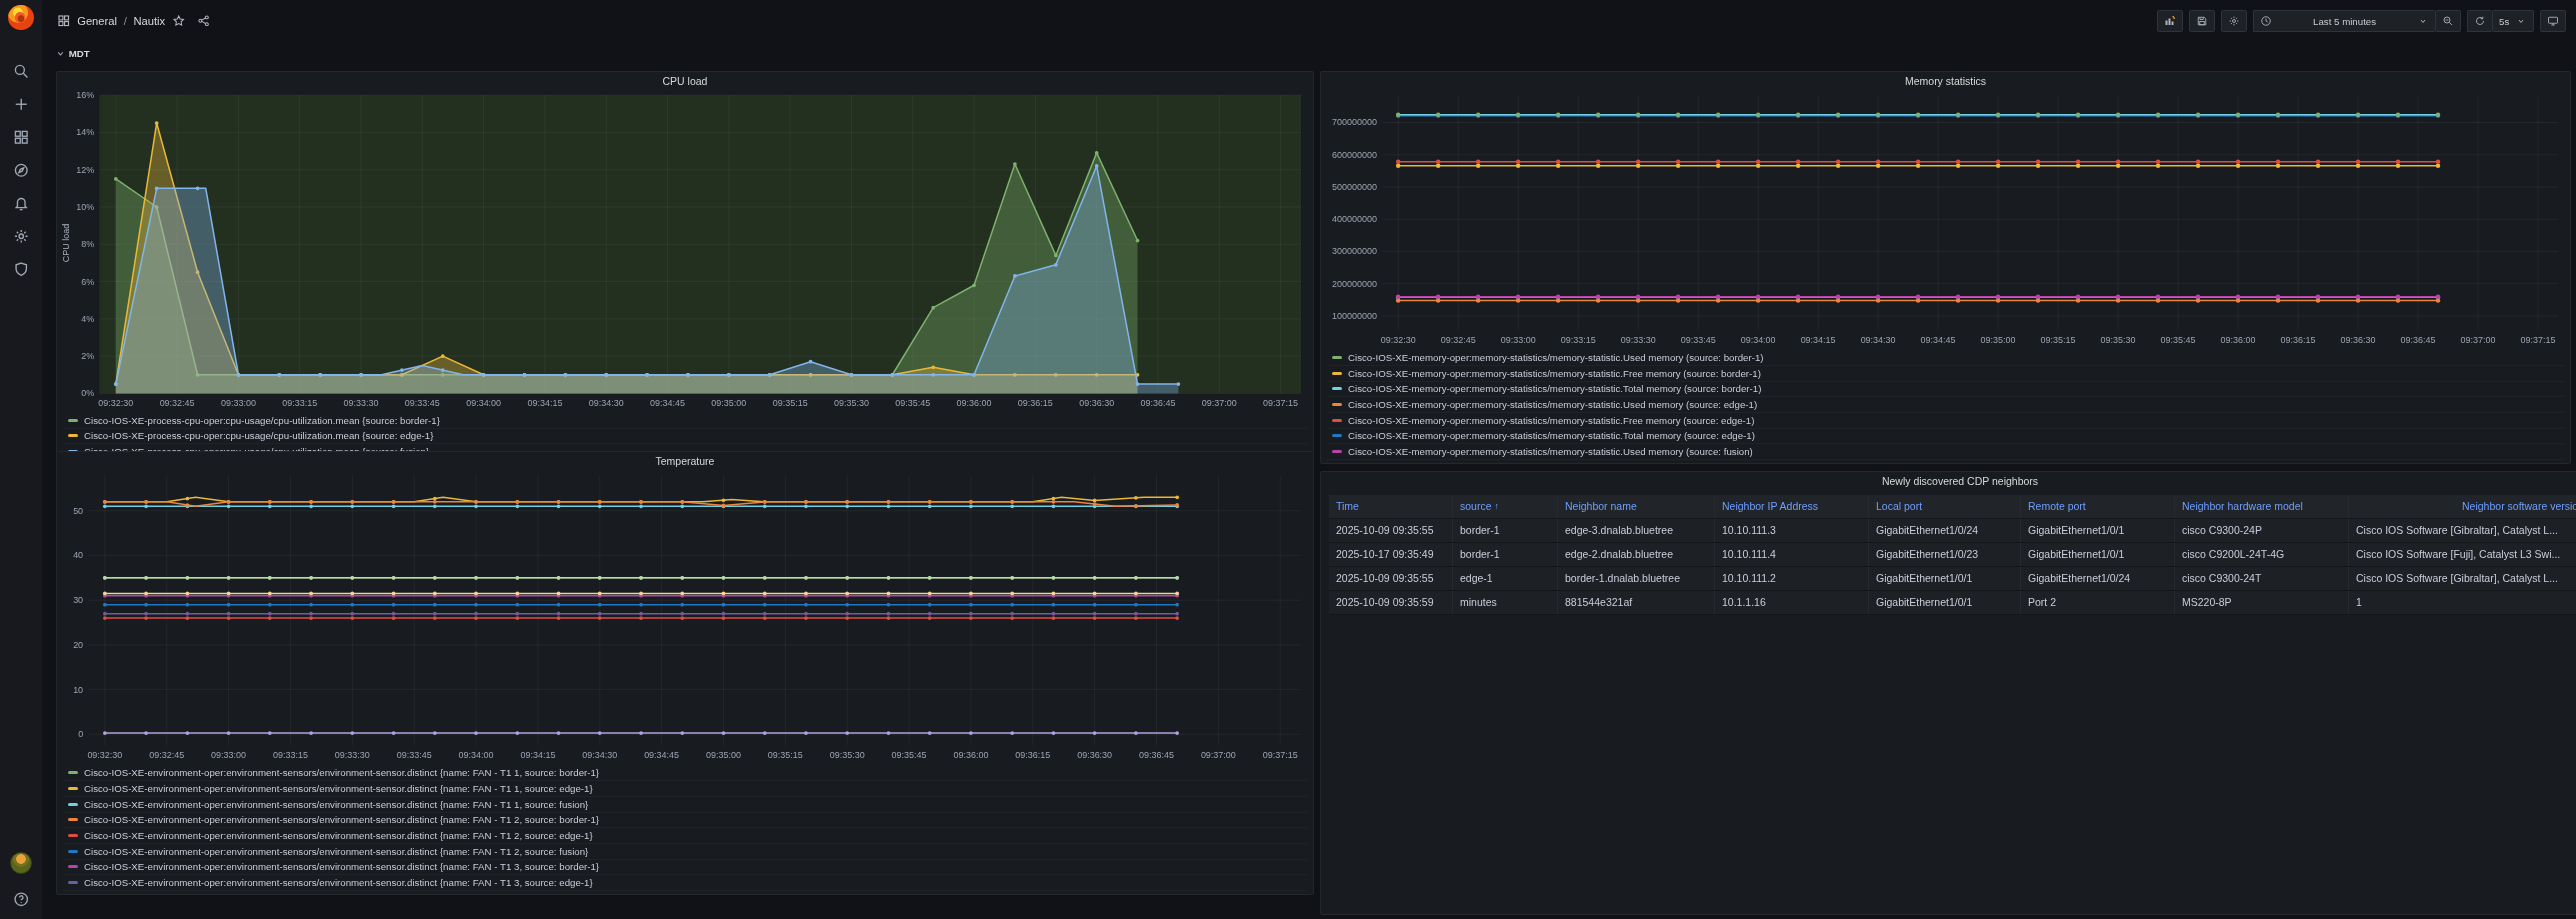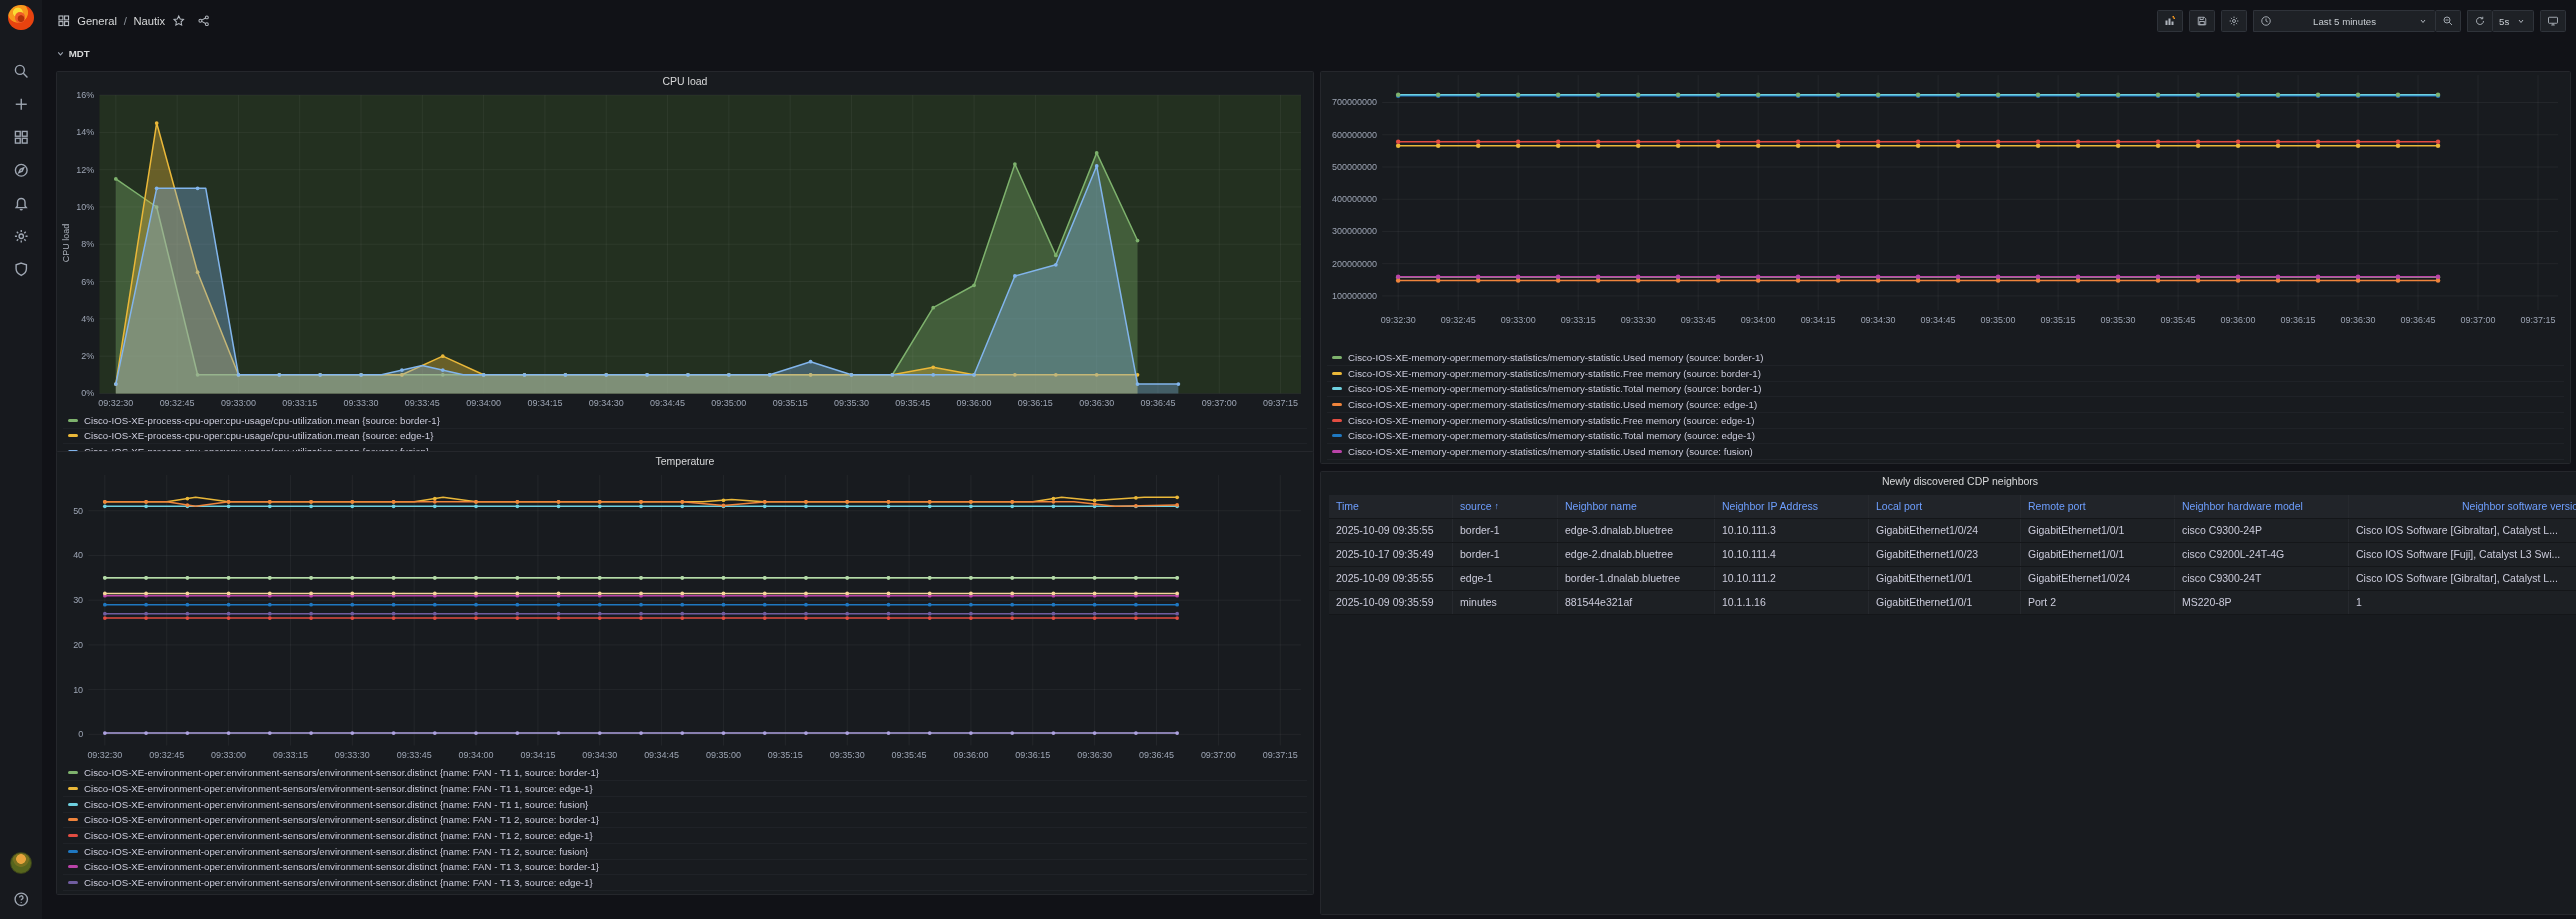--- a/index.html
+++ b/index.html
@@ -388,20 +388,21 @@
         <span class="ltext">Cisco-IOS-XE-process-cpu-oper:cpu-usage/cpu-utilization.mean {source: edge-1}</span>
       </div>
       <div class="lrow">
         <span class="lswatch" style="background:#82B5EC"></span>
         <span class="ltext">Cisco-IOS-XE-process-cpu-oper:cpu-usage/cpu-utilization.mean {source: fusion}</span>
       </div>
     </div>
 </section>
 
 <section class="panel" id="p-mem">
+  <div class="panel-title">Memory statistics</div>
   <div class="chart-area">
     <div class="chart-holder"><svg width="1241" height="258" xmlns="http://www.w3.org/2000/svg" viewBox="0 0 1656 344">
           <line x1="75" y1="298.64383561643837" x2="1644" y2="298.64383561643837" stroke="rgba(255,255,255,0.07)"></line>
           <text x="68" y="302.64383561643837" fill="#9da5b4" font-size="12" text-anchor="end" font-family="Liberation Sans,sans-serif">100000000</text>
           <line x1="75" y1="255.63013698630135" x2="1644" y2="255.63013698630135" stroke="rgba(255,255,255,0.07)"></line>
           <text x="68" y="259.63013698630135" fill="#9da5b4" font-size="12" text-anchor="end" font-family="Liberation Sans,sans-serif">200000000</text>
           <line x1="75" y1="212.6164383561644" x2="1644" y2="212.6164383561644" stroke="rgba(255,255,255,0.07)"></line>
           <text x="68" y="216.6164383561644" fill="#9da5b4" font-size="12" text-anchor="end" font-family="Liberation Sans,sans-serif">300000000</text>
           <line x1="75" y1="169.6027397260274" x2="1644" y2="169.6027397260274" stroke="rgba(255,255,255,0.07)"></line>
           <text x="68" y="173.6027397260274" fill="#9da5b4" font-size="12" text-anchor="end" font-family="Liberation Sans,sans-serif">400000000</text>

